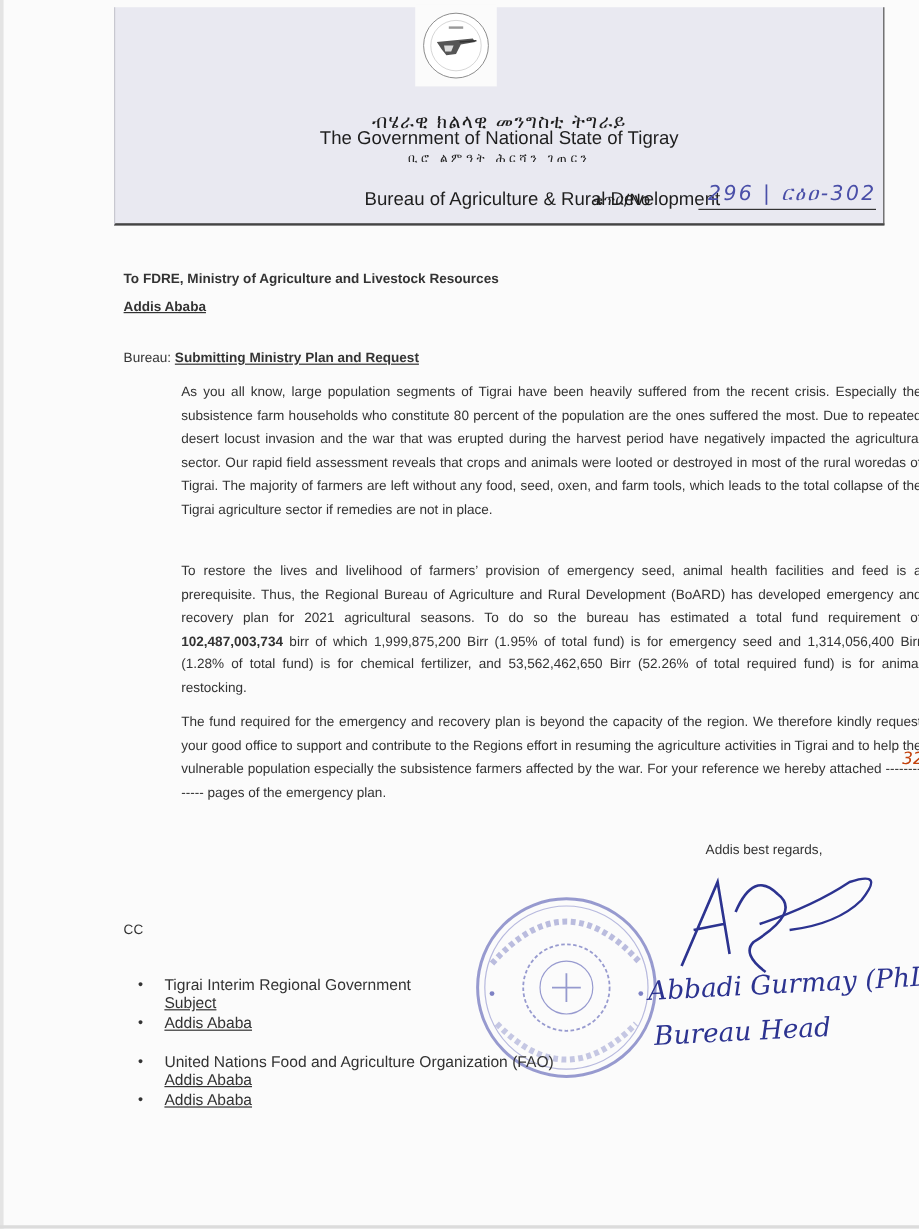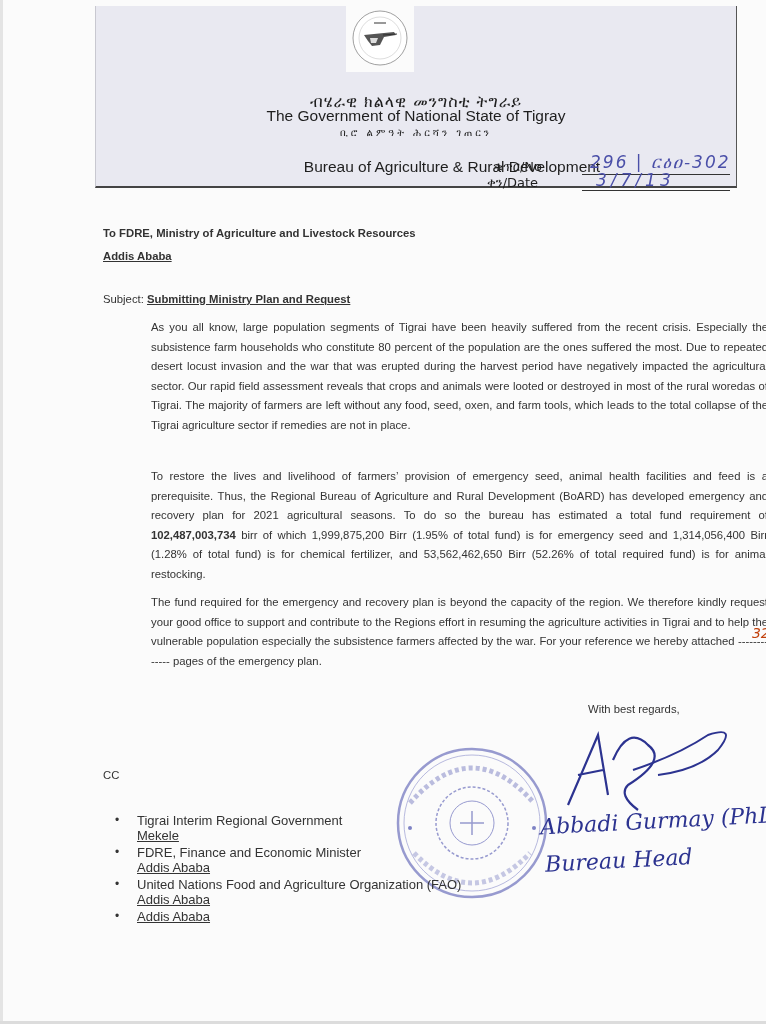--- a/index.html
+++ b/index.html
@@ -92,40 +92,37 @@
       <rect x="24" y="14" width="12" height="2" fill="#999"></rect>
     </svg>
   </div>
   <div class="lh-line lh-en1">The Government of National State of Tigray</div>
   <div class="lh-line lh-amh1">ብሄራዊ ክልላዊ መንግስቲ ትግራይ</div>
   <div class="lh-line lh-amh2">ቢሮ ልምዓት ሕርሻን ገጠርን</div>
   <div class="lh-line lh-en2">Bureau of Agriculture &amp; Rural Development</div>
   <div class="ref-row ref-no">
     <span class="ref-label">ቁጥር/No</span><span class="ref-field"><span class="hand">296 | ርዕዐ-302</span></span>
   </div>
-  <div class="ref-row ref-date">
-    <span class="ref-label">ቀን/Date</span> <span class="ref-field"><span class="hand">3/7/13</span></span>
-  </div>
 </div>
 
 <div class="doc recipient">To FDRE, Ministry of Agriculture and Livestock Resources</div>
 <div class="doc recipient-city">Addis Ababa</div>
 
 <div class="doc subject">
-  <span>Subject:</span>
+  <span>Bureau:</span>
   <span class="subj-text">Submitting Ministry Plan and Request</span>
 </div>
 
 <div class="doc para p1">As you all know, large population segments of Tigrai have been heavily suffered from the recent crisis. Especially the subsistence farm households who constitute 80 percent of the population are the ones suffered the most. Due to repeated desert locust invasion and the war that was erupted during the harvest period have negatively impacted the agricultural sector. Our rapid field assessment reveals that crops and animals were looted or destroyed in most of the rural woredas of Tigrai. The majority of farmers are left without any food, seed, oxen, and farm tools, which leads to the total collapse of the Tigrai agriculture sector if remedies are not in place.</div>
 
 <div class="doc para p2"><span>To restore the lives and livelihood of farmers’ provision of emergency seed, animal health facilities and feed is a prerequisite. Thus, the Regional Bureau of Agriculture and Rural Development (BoARD) has developed emergency and recovery plan for 2021 agricultural seasons. To do so the bureau has estimated a total fund requirement of </span><span class="bold">102,487,003,734</span><span> birr of which 1,999,875,200 Birr (1.95% of total fund) is for emergency seed and 1,314,056,400 Birr (1.28% of total fund) is for chemical fertilizer, and 53,562,462,650 Birr (52.26% of total required fund) is for animal restocking.</span></div>
 
 <div class="doc para p3"><span>The fund required for the emergency and recovery plan is beyond the capacity of the region. We therefore kindly request your good office to support and contribute to the Regions effort in resuming the agriculture activities in Tigrai and to help the vulnerable population especially the subsistence farmers affected by the war. For your reference we hereby attached </span><span class="pages-inline"><span>-------------</span><span class="hand-num">32</span></span><span> pages of the emergency plan.</span></div>
 
-<div class="closing">With best regards,</div>
+<div class="closing">Addis best regards,</div>
 
 <svg class="stamp" viewBox="0 0 160 160">
   <circle cx="80" cy="80" r="74" fill="none" stroke="#7e82c4" stroke-width="2.5" opacity="0.8"></circle>
   <circle cx="80" cy="80" r="68" fill="none" stroke="#9a9dd2" stroke-width="1" opacity="0.7"></circle>
   <circle cx="80" cy="80" r="36" fill="none" stroke="#7e82c4" stroke-width="1.5" stroke-dasharray="3 2" opacity="0.8"></circle>
   <circle cx="80" cy="80" r="22" fill="none" stroke="#7e82c4" stroke-width="1" opacity="0.8"></circle>
   <path d="M68 80 L92 80 M80 68 L80 92" stroke="#7e82c4" stroke-width="1.5" opacity="0.8"></path>
   <path d="M18 60 Q80 -10 142 60" fill="none" stroke="#8f93cc" stroke-width="5" stroke-dasharray="4 3" opacity="0.6"></path>
   <path d="M22 110 Q80 170 138 110" fill="none" stroke="#8f93cc" stroke-width="5" stroke-dasharray="4 3" opacity="0.5"></path>
   <circle cx="18" cy="85" r="2" fill="#7e82c4"></circle>
@@ -137,24 +134,23 @@
   <path d="M75 45 Q90 10 110 30 Q130 45 90 70 Q80 80 100 95" fill="none" stroke="#2c3390" stroke-width="2.2"></path>
   <path d="M95 55 Q140 40 170 20 Q200 10 180 35 Q160 55 120 60" fill="none" stroke="#2c3390" stroke-width="2"></path>
 </svg>
 <div class="sig-name sig-hand">Abbadi Gurmay (PhD)</div>
 <div class="sig-title sig-hand">Bureau Head</div>
 
 <div class="cc-label">CC</div>
 <ul class="cc-list">
   <li class="cc-item">
     <span class="cc-org">Tigrai Interim Regional Government</span>
-    <span class="cc-city">Mekele</span>
+    <span class="cc-city">Subject</span>
   </li>
   <li class="cc-item">
-    <span class="cc-org">FDRE, Finance and Economic Minister</span>
     <span class="cc-city">Addis Ababa</span>
   </li>
   <li class="cc-item">
     <span class="cc-org">United Nations Food and Agriculture Organization (FAO)</span>
     <span class="cc-city">Addis Ababa</span>
   </li>
   <li class="cc-item">
     <span class="cc-city">Addis Ababa</span>
   </li>
 </ul>

